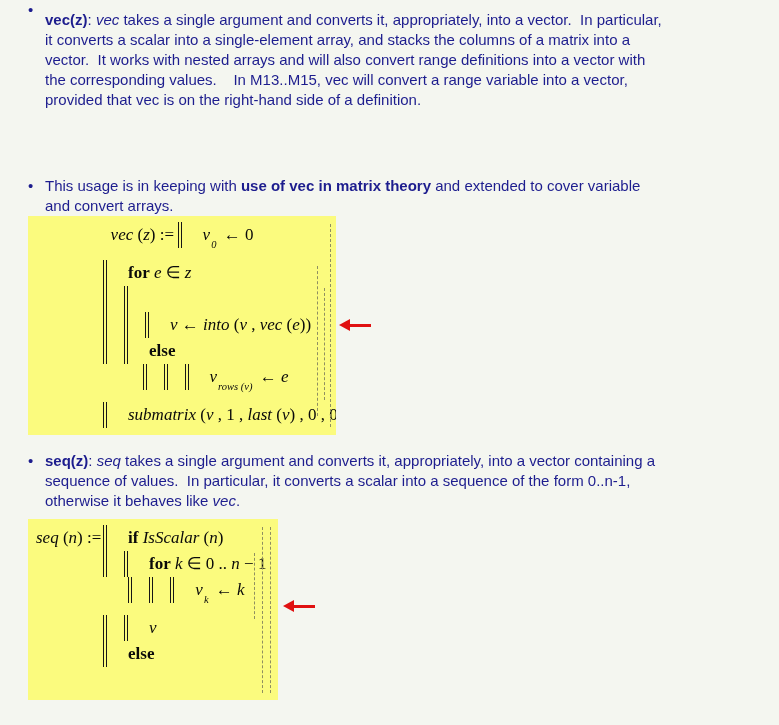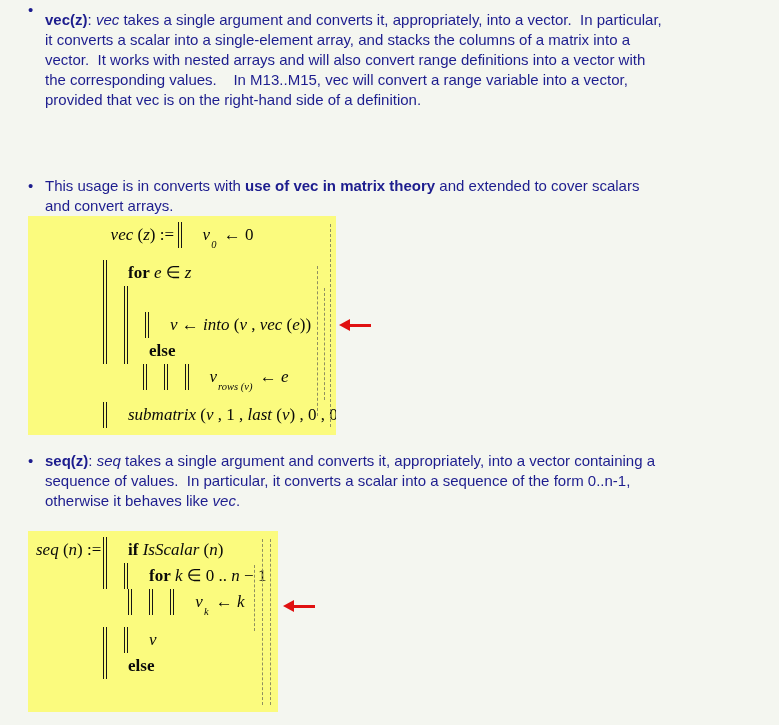--- a/index.html
+++ b/index.html
@@ -44,21 +44,21 @@
     position:relative;
     margin-left:28px;
     background:var(--yellow);
     color:var(--ink);
     font-family:"Liberation Serif",serif;
     font-size:17px;
     padding:6px 8px 5px 8px;
     overflow:hidden;
   }
   #program-vec{width:308px;height:219px;margin-top:0px;}
-  #program-seq{width:250px;height:181px;margin-top:20px;}
+  #program-seq{width:250px;height:181px;margin-top:8px;}
   .prow{display:flex;align-items:stretch;min-height:26px;}
   .plabel{
     width:67px;flex:0 0 67px;
     line-height:22px;padding-top:2px;
     white-space:nowrap;
   }
   .pbar{
     flex:0 0 4px;width:4px;
     border-left:1.5px solid #161616;
     border-right:1.5px solid #161616;
@@ -112,21 +112,21 @@
 
 <div id="page">
 
   <div id="bullet-1" class="bullet-item">
     <span class="dot">•</span>
     <span><span class="b">vec(z)</span><span>: </span><span class="i">vec</span><span> takes a single argument and converts it, appropriately, into a vector.&nbsp; In particular,</span><br><span>it converts a scalar into a single-element array, and stacks the columns of a matrix into a</span><br><span>vector.&nbsp; It works with nested arrays and will also convert range definitions into a vector with</span><br><span>the corresponding values.&nbsp;&nbsp;&nbsp; In M13..M15, vec will convert a range variable into a vector,</span><br><span>provided that vec is on the right-hand side of a definition.</span></span>
   </div>
 
   <div id="bullet-2" class="bullet-item">
     <span class="dot">•</span>
-    <span><span>This usage is in converts with </span><span class="b">use of vec in matrix theory</span><span> and extended to cover scalars</span><br><span>and convert arrays.</span></span>
+    <span><span>This usage is in keeping with </span><span class="b">use of vec in matrix theory</span><span> and extended to cover variable</span><br><span>and convert arrays.</span></span>
   </div>
 
   <div id="program-vec" class="program-block">
     <div class="dash-line dg1"></div>
     <div class="dash-line dg2"></div>
     <div class="dash-line dg3"></div>
   <div class="prow has-sub">
         <span class="plabel"><span class="i">vec</span><span> (</span><span class="i">z</span><span>) := </span></span>
         <span class="pbar"></span>
         <span class="ptext"><span class="i">v</span><span class="psub">0</span><span> ← 0</span></span>

